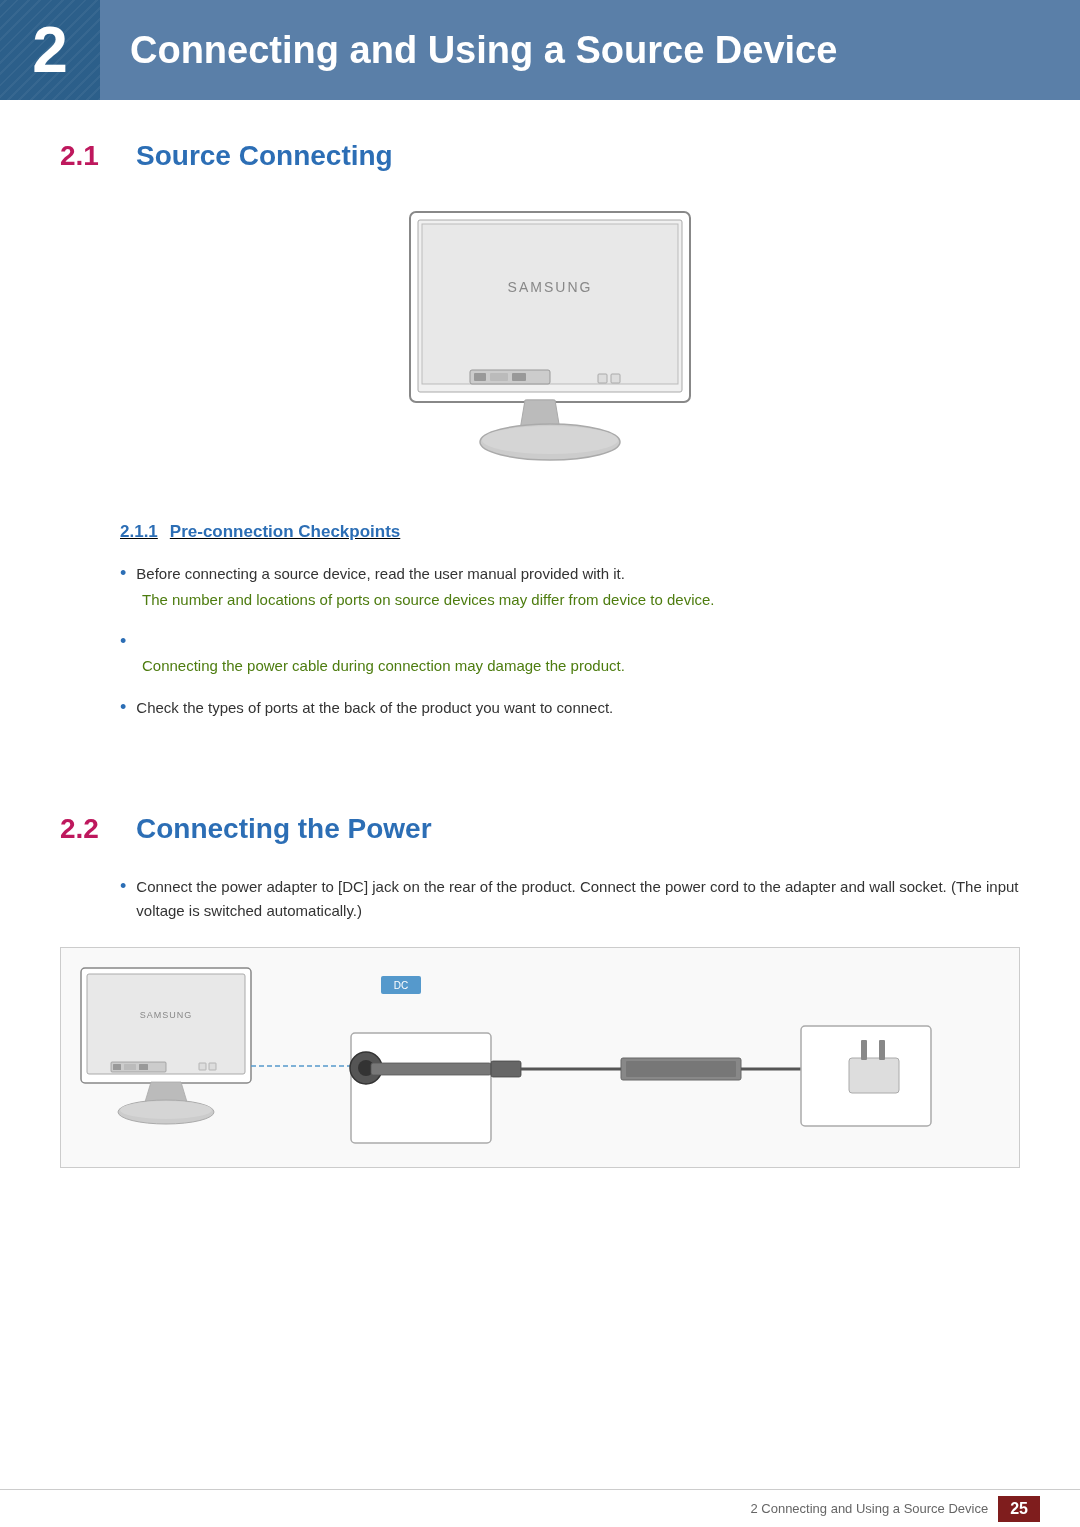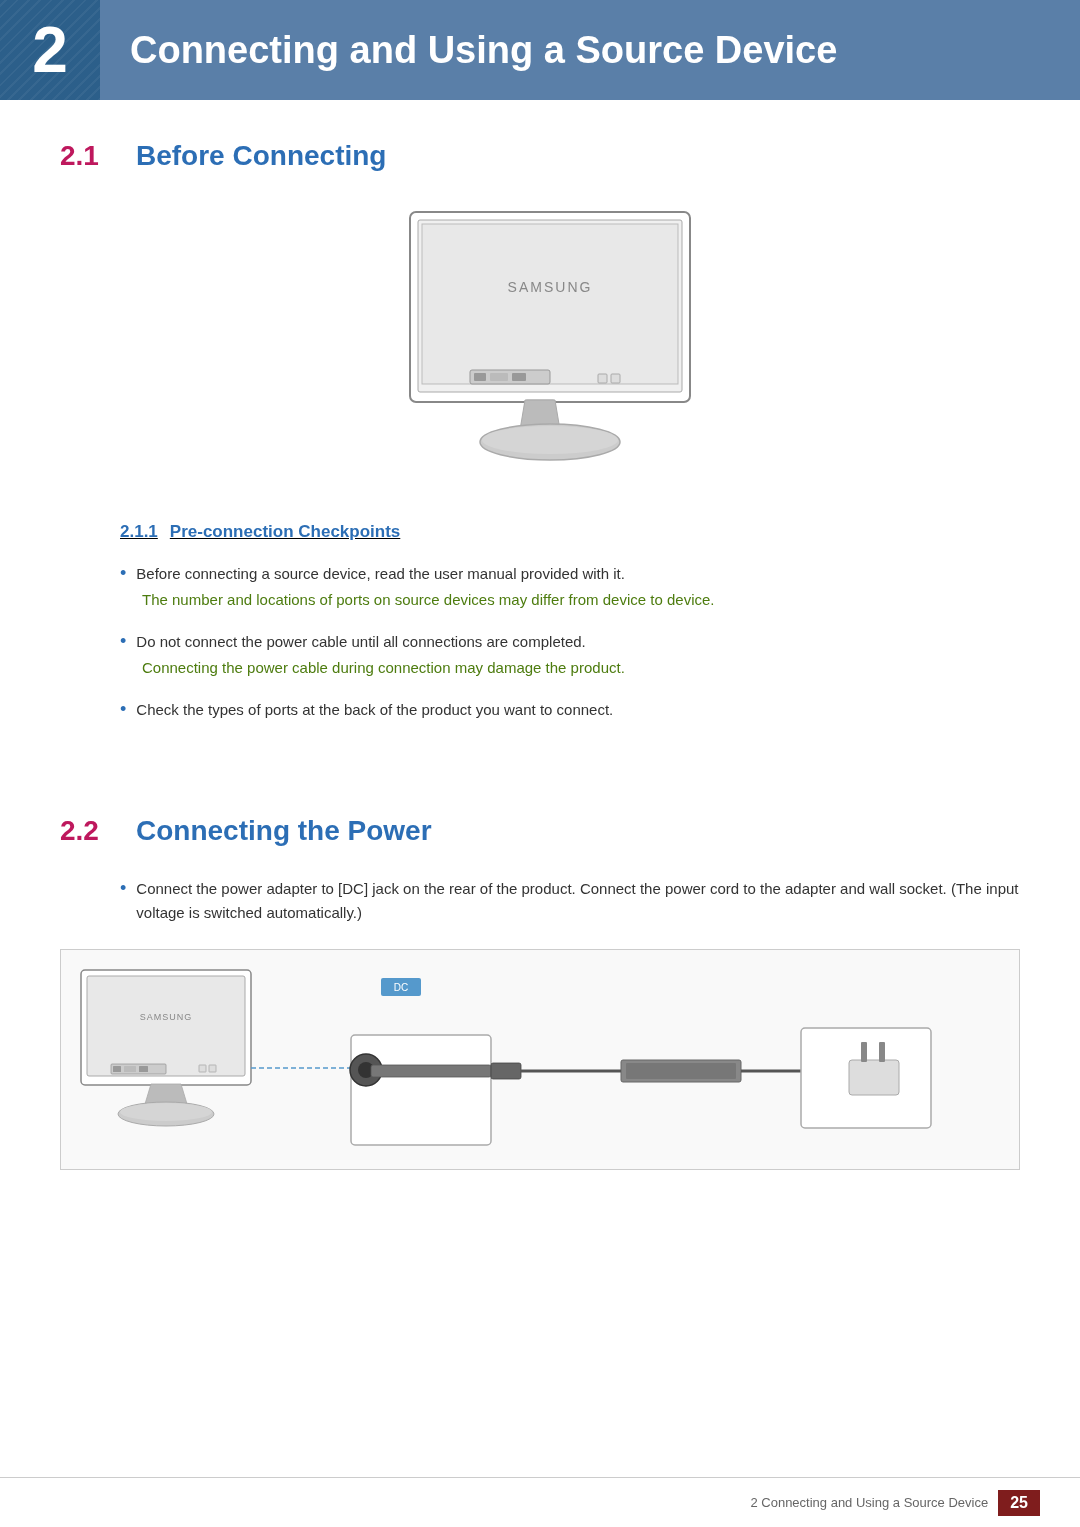--- a/index.html
+++ b/index.html
@@ -159,21 +159,21 @@
     .section-gap {
       height: 50px;
     }
 
     
     .footer {
       position: absolute;
       bottom: 0;
       left: 0;
       right: 0;
-      height: 50px;
+      height: 38px;
       display: flex;
       align-items: center;
       justify-content: flex-end;
       padding: 0 40px;
       border-top: 1px solid #cccccc;
     }
 
     .footer-text {
       font-size: 13px;
       color: #666666;
@@ -204,21 +204,21 @@
     <span class="chapter-number">2</span>
   </div>
   <span class="header-title">Connecting and Using a Source Device</span>
 </div>
 
 <div class="content">
 
   <div class="section-2-1">
     <div class="section-heading">
       <span class="section-number">2.1</span>
-      <span class="section-title">Before Connecting</span>
+      <span class="section-title">Source Connecting</span>
     </div>
 
     <div class="monitor-illustration">
       <svg width="380" height="280" viewBox="0 0 380 280">
 
         <rect x="60" y="10" width="280" height="190" rx="6" ry="6" fill="white" stroke="#888" stroke-width="2"></rect>
 
         <rect x="68" y="18" width="264" height="172" rx="2" ry="2" fill="#f0f0f0" stroke="#aaa" stroke-width="1"></rect>
 
         <rect x="72" y="22" width="256" height="160" fill="#e8e8e8" stroke="#bbb" stroke-width="1"></rect>
@@ -252,21 +252,20 @@
       <li class="bullet-item">
         <div class="bullet-row">
           <span class="bullet-dot">•</span>
           <span class="bullet-text">Before connecting a source device, read the user manual provided with it.</span>
         </div>
         <div class="bullet-subtext">The number and locations of ports on source devices may differ from device to device.</div>
       </li>
       <li class="bullet-item">
         <div class="bullet-row">
           <span class="bullet-dot">•</span>
-          <span class="bullet-text">Do not connect the power cable until all connections are completed.</span>
         </div>
         <div class="bullet-subtext">Connecting the power cable during connection may damage the product.</div>
       </li>
       <li class="bullet-item">
         <div class="bullet-row">
           <span class="bullet-dot">•</span>
           <span class="bullet-text">Check the types of ports at the back of the product you want to connect.</span>
         </div>
       </li>
     </ul>

